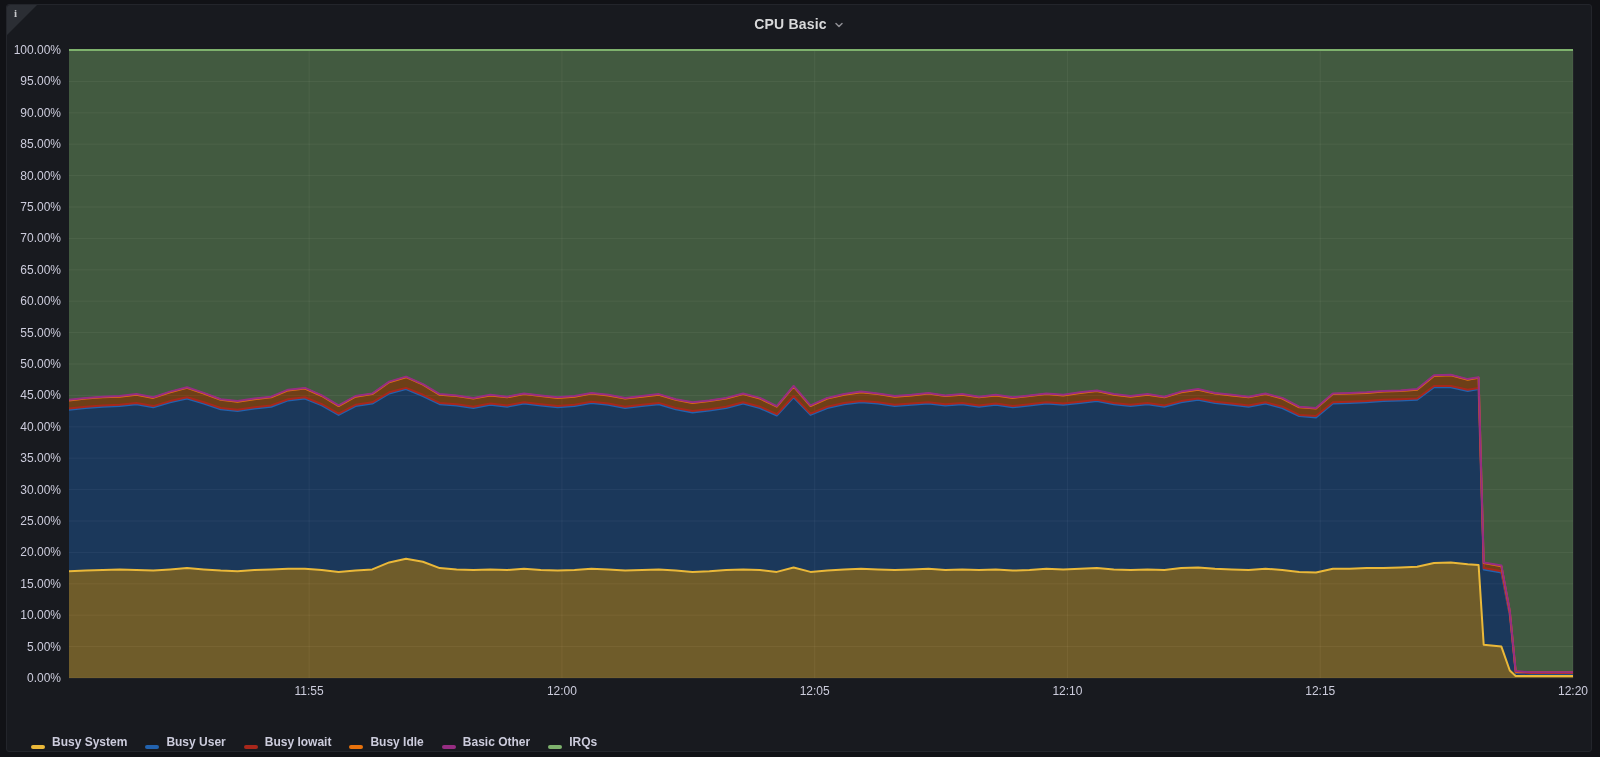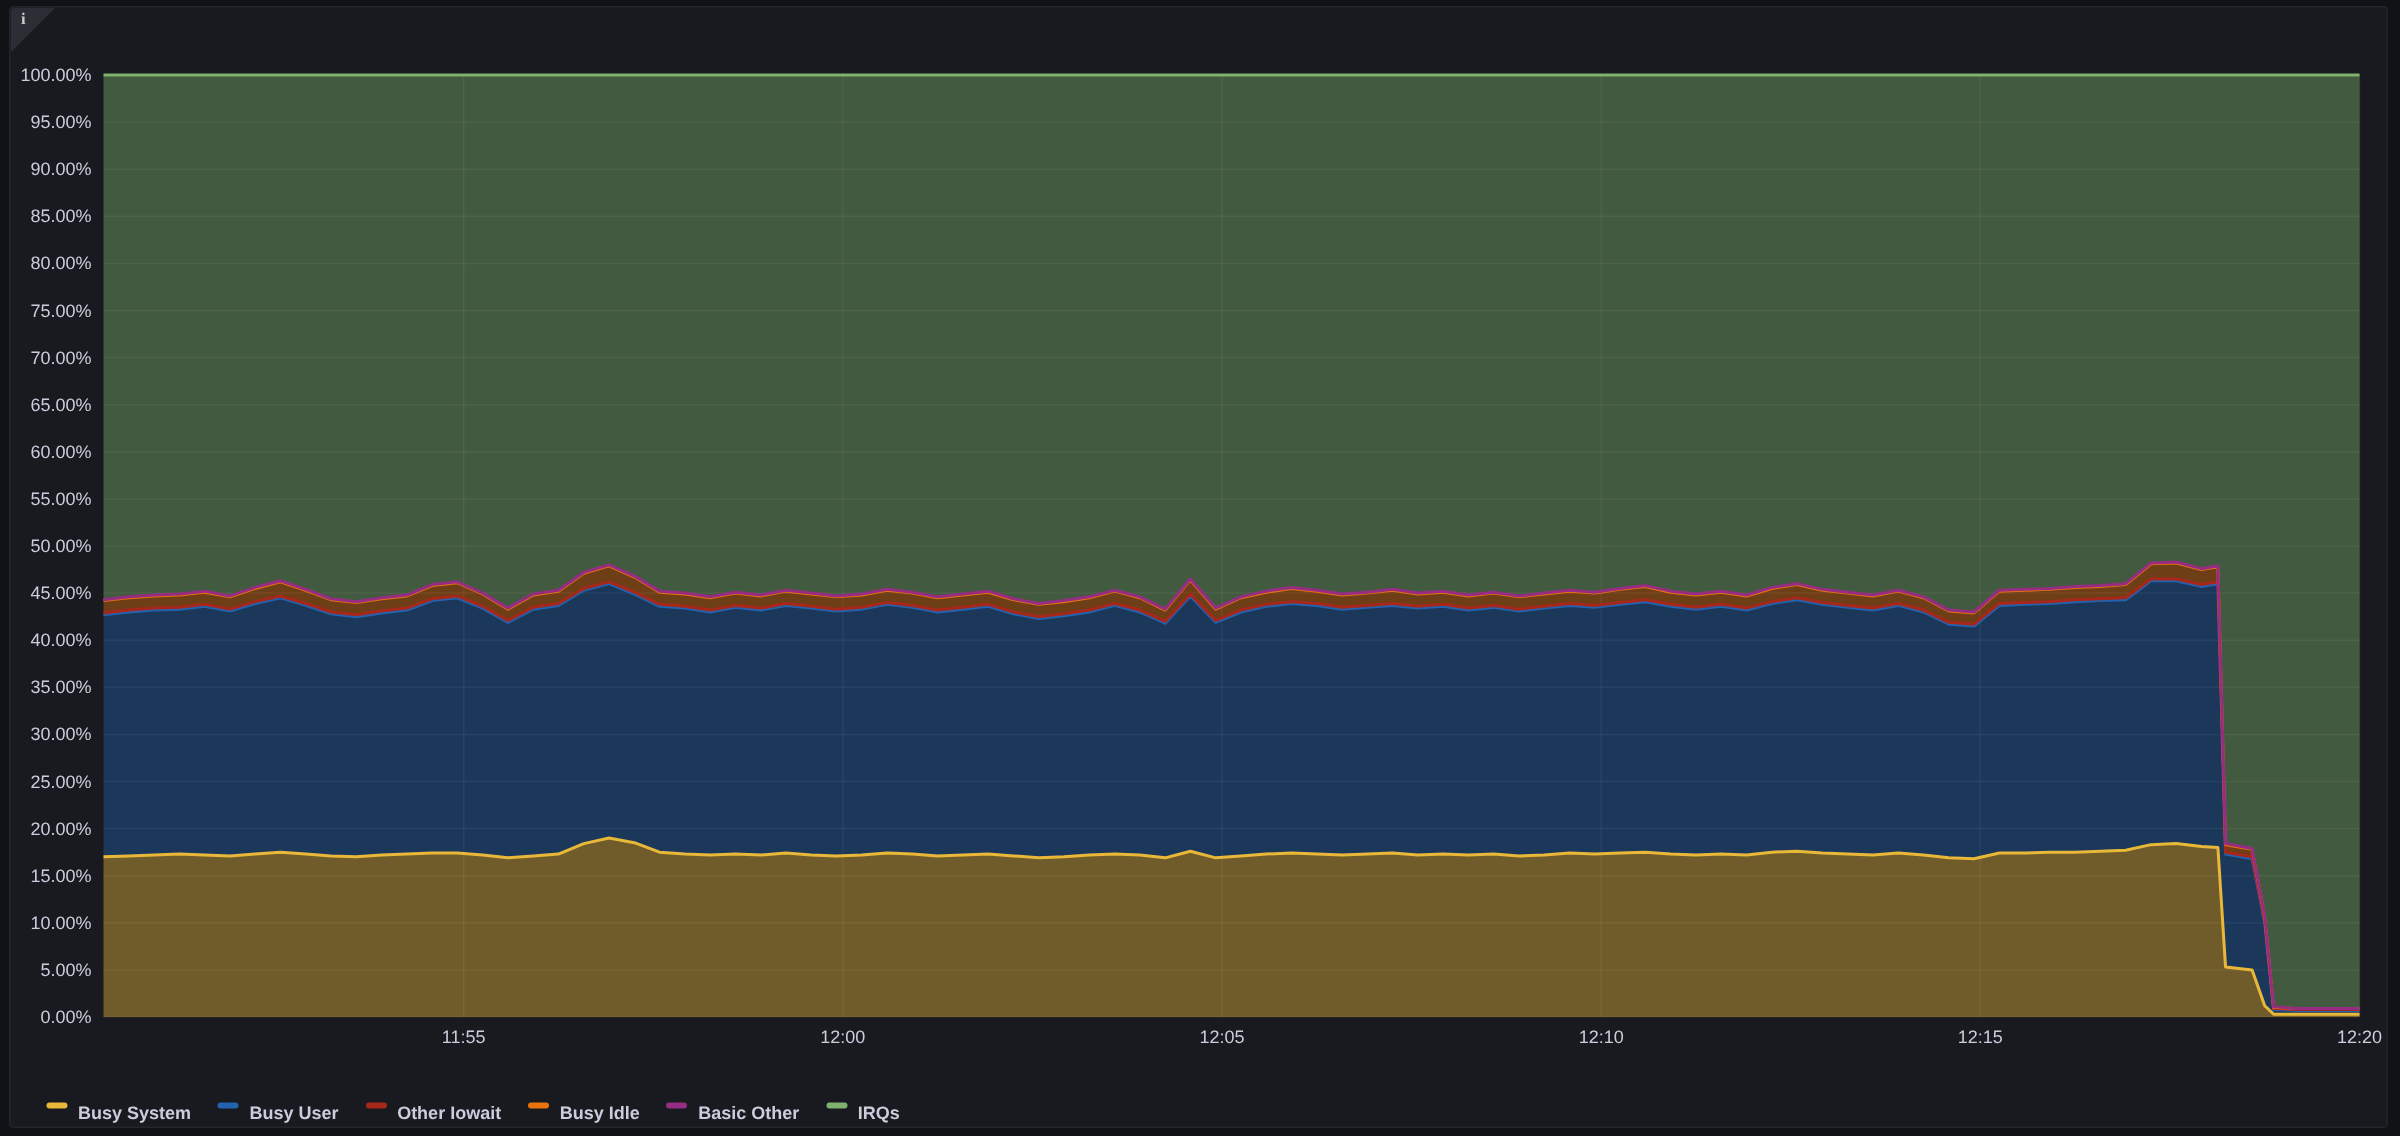--- a/index.html
+++ b/index.html
@@ -10,32 +10,40 @@
     align-items:center;justify-content:center;cursor:pointer;}
   .panel-title{color:#D8D9DA;font-size:14px;font-weight:bold;letter-spacing:.2px;}
   .chevron{margin-left:7px;display:inline-block;width:10px;height:10px;position:relative;top:1px;}
   .chevron svg{display:block;}
   .info-corner{position:absolute;left:0;top:0;width:0;height:0;
     border-top:30px solid #2B2E34;border-right:30px solid transparent;border-top-left-radius:3px;}
   .info-corner-i{position:absolute;left:7px;top:2px;color:#C9CACD;font-size:11px;font-weight:bold;
     font-family:"Liberation Serif",serif;}
   .chart-svg{position:absolute;left:0;top:0;}
   .legend{position:absolute;left:24px;top:708px;display:flex;align-items:center;height:18px;}
-  .legend-item{display:flex;align-items:flex-start;margin-right:18px;cursor:pointer;margin-top:39px;}
+  .legend-item{display:flex;align-items:flex-end;margin-right:18px;cursor:pointer;margin-top:39px;}
   .legend-swatch{display:inline-block;width:14px;height:4px;border-radius:2px;margin-right:7px;}
   .legend-label{color:#CCCCDC;font-size:12px;font-weight:bold;}
   text{font-family:"Liberation Sans",sans-serif;}
 </style>
 </head>
 <body>
 
 <div class="panel">
   <div class="info-corner"></div>
   <div class="info-corner-i">i</div>
 
+  <div class="panel-header">
+    <span class="panel-title">CPU Basic</span>
+    <span class="chevron">
+      <svg width="10" height="10" viewBox="0 0 10 10">
+        <polyline points="2,3.5 5,6.5 8,3.5" fill="none" stroke="#8E8E93" stroke-width="1.5" stroke-linecap="round" stroke-linejoin="round"></polyline>
+      </svg>
+    </span>
+  </div>
 
   <svg id="chart" class="chart-svg" width="1586" height="748" viewBox="0 0 1586 748">
       <g>
         <line x1="62" x2="1566" y1="673" y2="673" stroke="rgba(255,255,255,0.07)" stroke-width="1"></line>
         <line x1="62" x2="1566" y1="641.6" y2="641.6" stroke="rgba(255,255,255,0.07)" stroke-width="1"></line>
         <line x1="62" x2="1566" y1="610.2" y2="610.2" stroke="rgba(255,255,255,0.07)" stroke-width="1"></line>
         <line x1="62" x2="1566" y1="578.8" y2="578.8" stroke="rgba(255,255,255,0.07)" stroke-width="1"></line>
         <line x1="62" x2="1566" y1="547.4" y2="547.4" stroke="rgba(255,255,255,0.07)" stroke-width="1"></line>
         <line x1="62" x2="1566" y1="516" y2="516" stroke="rgba(255,255,255,0.07)" stroke-width="1"></line>
         <line x1="62" x2="1566" y1="484.6" y2="484.6" stroke="rgba(255,255,255,0.07)" stroke-width="1"></line>
@@ -113,21 +121,21 @@
       <div class="legend-item">
         <span class="legend-swatch" style="background: rgb(234, 184, 57);"></span>
         <span class="legend-label">Busy System</span>
       </div>
       <div class="legend-item">
         <span class="legend-swatch" style="background: rgb(34, 98, 174);"></span>
         <span class="legend-label">Busy User</span>
       </div>
       <div class="legend-item">
         <span class="legend-swatch" style="background: rgb(168, 39, 27);"></span>
-        <span class="legend-label">Other Iowait</span>
+        <span class="legend-label">Busy Iowait</span>
       </div>
       <div class="legend-item">
         <span class="legend-swatch" style="background: rgb(232, 114, 12);"></span>
         <span class="legend-label">Busy Idle</span>
       </div>
       <div class="legend-item">
         <span class="legend-swatch" style="background: rgb(150, 45, 130);"></span>
         <span class="legend-label">Basic Other</span>
       </div>
       <div class="legend-item">

